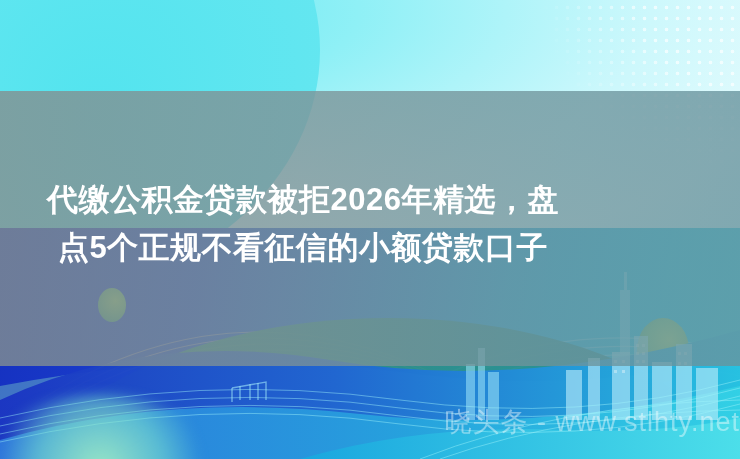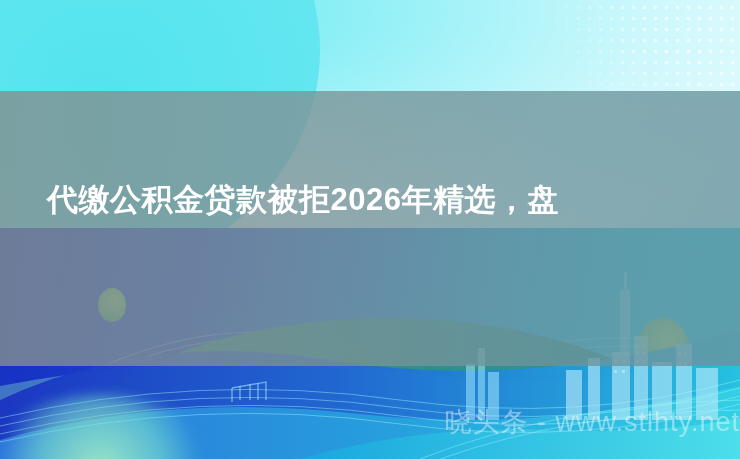--- a/index.html
+++ b/index.html
@@ -246,17 +246,18 @@
       <path d="M440 459 Q 572 412 740 410"></path>
     </g>
   </svg>
 
   <div class="glow"></div>
 
   <div class="grey-band"></div>
 
   <div class="title-wrap">
     <div class="title-line">代缴公积金贷款被拒2026年精选，盘</div>
+    <div class="title-line">点5个正规不看征信的小额贷款口子</div>
   </div>
 
   <div class="watermark">晓头条 - www.stlhty.net</div>
 
 </div>
 
 </body></html>

